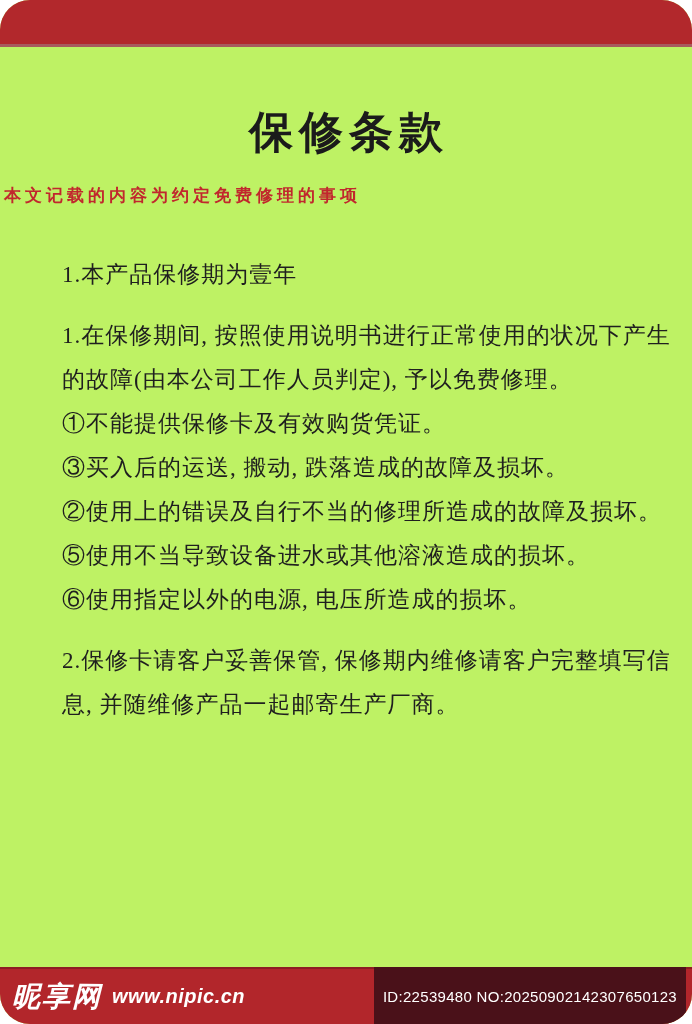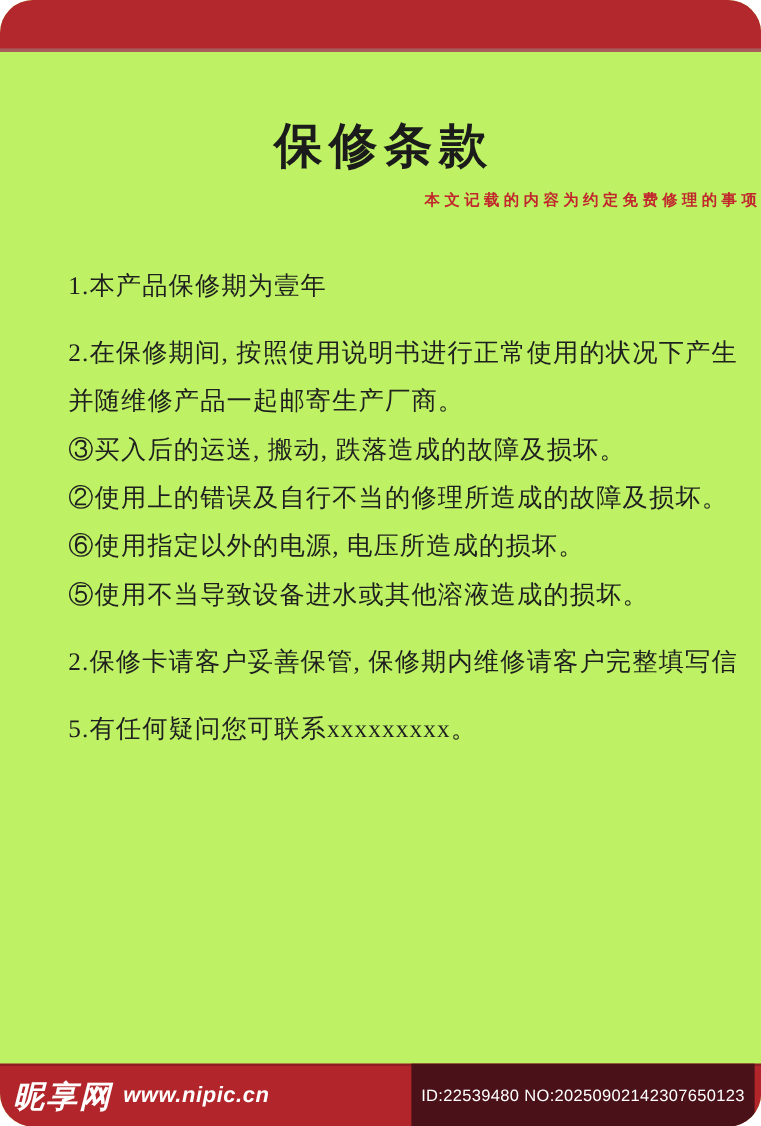--- a/index.html
+++ b/index.html
@@ -20,23 +20,23 @@
     margin-top:62px;
     text-align:center;
     font-size:44px;
     line-height:1.1;
     font-weight:bold;
     letter-spacing:6px;
     text-indent:6px;
     color:#1b1b1b;
   }
   .page-subtitle {
-    margin-top:18px;
-    text-align:right;
-    font-size:14px;
+    margin-top:29px;
+    text-align:left;
+    font-size:17px;
     line-height:1.2;
     font-weight:bold;
     letter-spacing:4px;
     text-indent:4px;
     color:#c1272d;
   }
   .terms {
     margin:46px 38px 0 62px;
     font-size:23px;
     line-height:44px;
@@ -92,28 +92,29 @@
 <div class="page">
 
   <div class="top-bar"></div>
 
   <div class="page-title">保修条款</div>
 
   <div class="page-subtitle">本文记载的内容为约定免费修理的事项</div>
 
   <div class="terms">
     <div class="term-line">1.本产品保修期为壹年</div>
-    <div class="term-line p-start">2.在保修期间, 按照使用说明书进行正常使用的状况下产生</div>
-    <div class="term-line">并随维修产品一起邮寄生产厂商。</div>
+    <div class="term-line p-start">1.在保修期间, 按照使用说明书进行正常使用的状况下产生</div>
+    <div class="term-line">的故障(由本公司工作人员判定), 予以免费修理。</div>
+    <div class="term-line">①不能提供保修卡及有效购货凭证。</div>
     <div class="term-line">③买入后的运送, 搬动, 跌落造成的故障及损坏。</div>
     <div class="term-line">②使用上的错误及自行不当的修理所造成的故障及损坏。</div>
+    <div class="term-line">⑤使用不当导致设备进水或其他溶液造成的损坏。</div>
     <div class="term-line">⑥使用指定以外的电源, 电压所造成的损坏。</div>
-    <div class="term-line">⑤使用不当导致设备进水或其他溶液造成的损坏。</div>
     <div class="term-line p-start">2.保修卡请客户妥善保管, 保修期内维修请客户完整填写信</div>
-    <div class="term-line p-start">5.有任何疑问您可联系xxxxxxxxx。</div>
+    <div class="term-line">息, 并随维修产品一起邮寄生产厂商。</div>
   </div>
 
   <div class="footer-bar">
     <span class="site-logo">昵享网</span>
     <span class="site-url">www.nipic.cn</span>
     <span class="id-badge">ID:22539480 NO:20250902142307650123</span>
   </div>
 
 </div>
 

